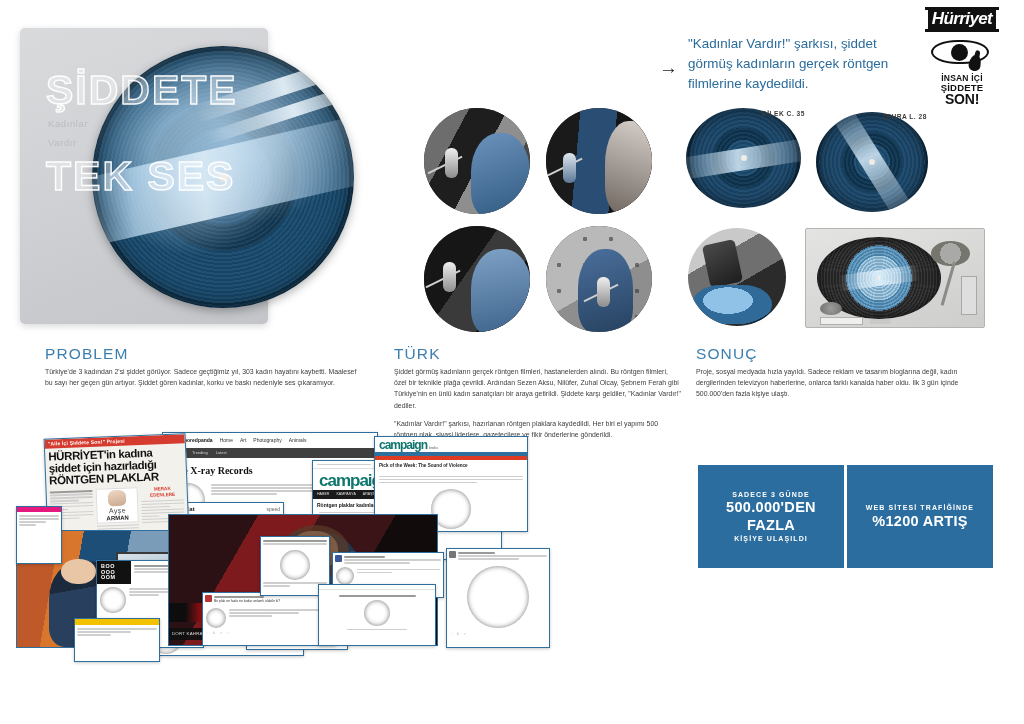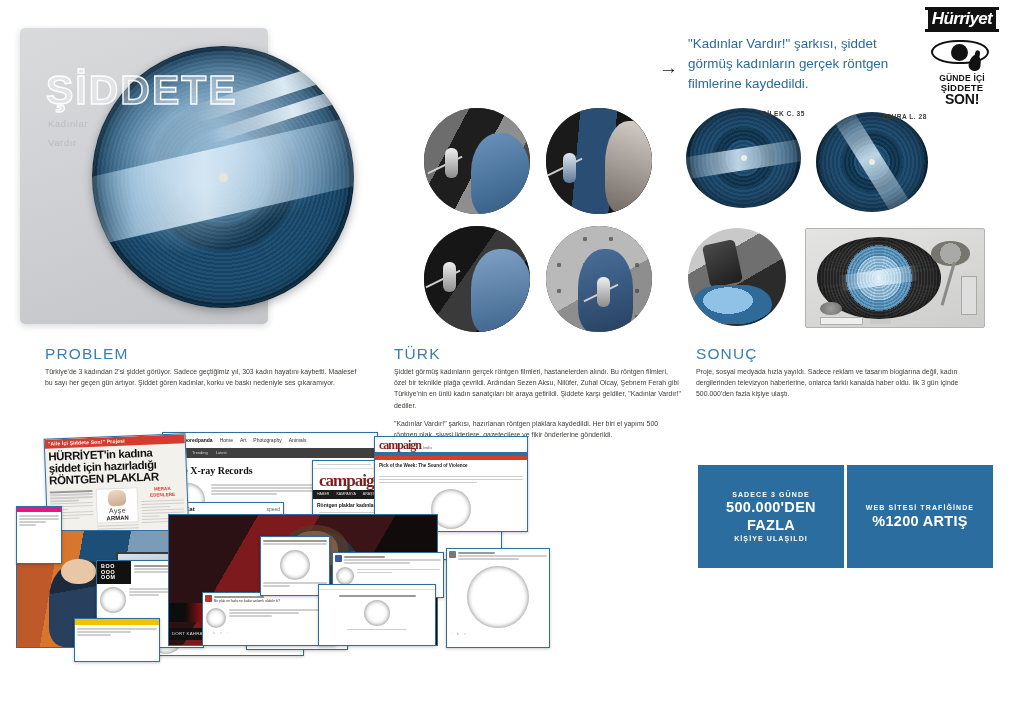--- a/index.html
+++ b/index.html
@@ -255,22 +255,22 @@
   .bp-head { display: flex; align-items: center; gap: 7px; padding: 3px 5px; font-size: 5px; color: #333; }
   .bp-logo-c { width: 9px; height: 9px; border-radius: 50%; background: #fff;
     border: 1.2px solid #111; position: relative; }
   .bp-logo-c:before, .bp-logo-c:after { content:''; position: absolute; width: 2.5px; height: 2.5px;
     background: #111; border-radius: 50%; top: 2px; }
   .bp-logo-c:before { left: 1.4px; } .bp-logo-c:after { right: 1.4px; }
   .bp-sub { background: #3f3f3f; color: #cfcfcf; font-size: 4px; padding: 2px 5px;
     display: flex; gap: 8px; }
 
   
-  .campaign-word { font-family: Liberation Serif, serif; font-weight: 700;
-    color: #7f1d1d; font-size: 17px; letter-spacing: -1px; line-height: .9; }
+  .campaign-word { font-family: Liberation Sans, sans-serif; font-weight: 700;
+    color: #0f766e; font-size: 17px; letter-spacing: -1px; line-height: .9; }
   .campaign-tr { font-size: 4px; color: #555; font-style: italic; }
   .camp-navdark { background: #1b1b1b; color: #e0e0e0; font-size: 3.6px;
     display: flex; gap: 7px; padding: 2px 4px; }
   .camp-headline { font-weight: 700; color: #111; font-size: 5px; padding: 3px 4px 1px; }
 
   
   .boom { background: #111; color: #fff; font-weight: 700; font-size: 5.4px;
     line-height: 1.05; padding: 3px 4px; letter-spacing: .6px; text-align: left; }
 
   
@@ -332,20 +332,21 @@
     <div class="vinyl">
       <div class="xray-bone"></div>
       <div class="xray-streak"></div>
       <div class="xray-streak s2"></div>
       <div class="spindle"></div>
     </div>
     <div class="sleeve-type">
       <div class="st-line">ŞİDDETE</div>
       <div class="st-small">Kadınlar</div>
       <div class="st-small">Vardır</div>
+      <div class="st-line">TEK SES</div>
     </div>
   </div>
 
   <div class="story-arrow">→</div>
   <div class="story-col b">"Kadınlar Vardır!" şarkısı, şiddet görmüş kadınların gerçek röntgen filmlerine kaydedildi.</div>
 
   <div class="photo-grid">
     <div class="pcirc p1">
       <div class="studio-bg"></div>
         <div class="figure"></div>
@@ -766,19 +767,19 @@
       <div class="hurriyet-rule top"></div>
       <span class="hurriyet-word">Hürriyet</span>
       <div class="hurriyet-rule bot"></div>
     </div>
     <div class="eye-mark">
       <div class="eye-outline"></div>
       <div class="eye-pupil"></div>
       <div class="tear"></div>
     </div>
     <div class="son-text">
-      <div class="son-l1">GÜNDE İÇİ</div>
+      <div class="son-l1">İNSAN İÇİ</div>
       <div class="son-l2">ŞİDDETE</div>
       <div class="son-l3">SON!</div>
     </div>
   </div>
 
 </div>
 
 </body></html>

